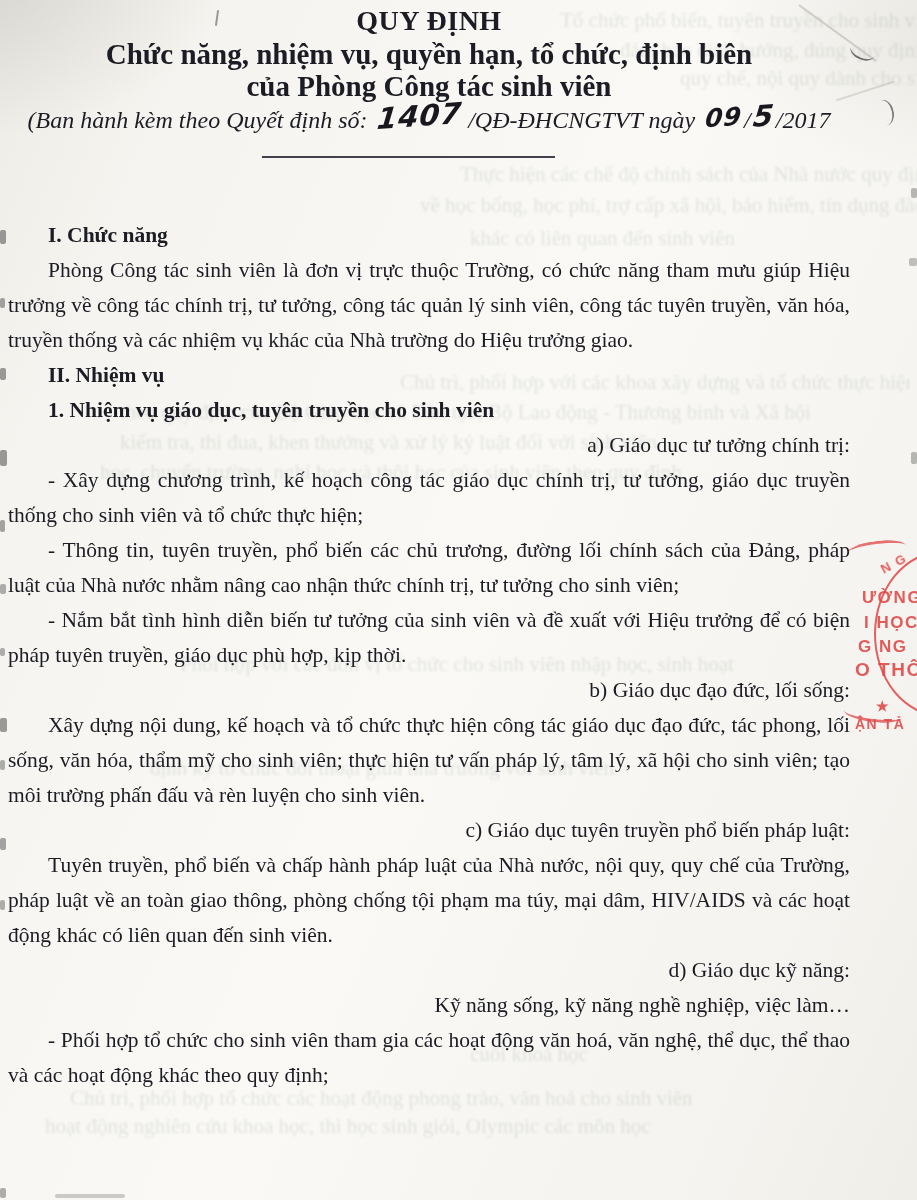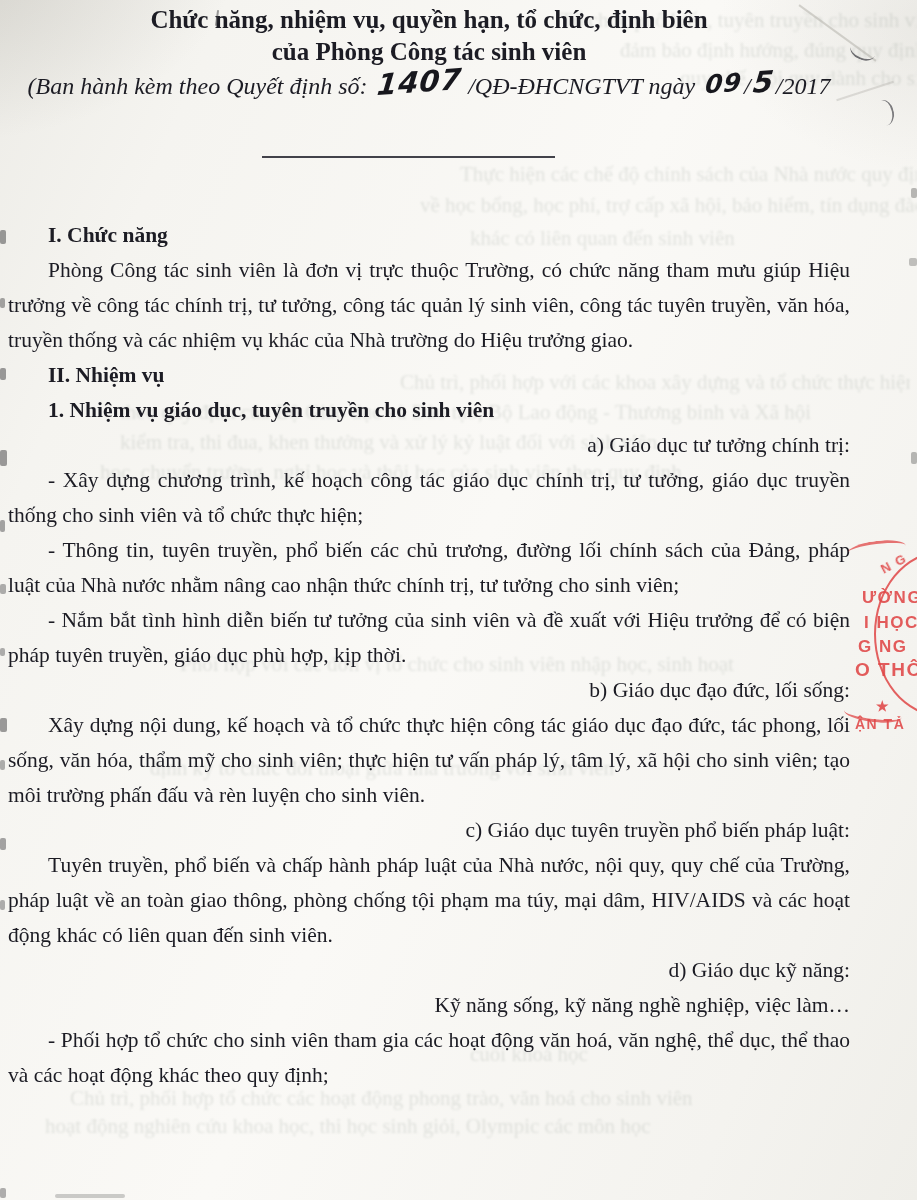--- a/index.html
+++ b/index.html
@@ -12,21 +12,21 @@
     background:
       radial-gradient(420px 260px at -60px -40px, rgba(168,165,156,.38), rgba(168,165,156,0) 70%),
       radial-gradient(300px 200px at 103% 2%, rgba(190,188,180,.25), rgba(190,188,180,0) 75%),
       linear-gradient(113deg,#edecE7 0%, #f5f4f0 16%, #faf9f6 50%, #f4f3ef 84%, #efeee9 100%);
     font-family:"Liberation Serif","DejaVu Serif",serif;
     color:#1c1c24;
   }
   
   .header{position:absolute;left:8px;top:4px;width:842px;text-align:center;}
   .title{font-size:28px;font-weight:bold;line-height:34px;letter-spacing:.5px;}
-  .subtitle{font-size:25px;font-weight:bold;line-height:32px;}
+  .subtitle{font-size:29px;font-weight:bold;line-height:32px;}
   .issue{font-size:24px;font-style:italic;line-height:32px;white-space:nowrap;}
   .issue .seg{font-style:italic;}
   .hw{
     display:inline-block;
     font-family:"DejaVu Sans",sans-serif;
     font-style:italic;font-weight:700;
     transform:rotate(-4deg) skewX(-10deg) translateY(-2px);
     letter-spacing:1px;
     color:#17171d;
   }
@@ -91,20 +91,21 @@
   <div class="ghost" style="left:120px;top:400px;width:790px;">theo quy định của Bộ Giáo dục và Đào tạo, Bộ Lao động - Thương binh và Xã hội</div>
   <div class="ghost" style="left:120px;top:430px;width:700px;">kiểm tra, thi đua, khen thưởng và xử lý kỷ luật đối với sinh viên</div>
   <div class="ghost" style="left:100px;top:460px;width:760px;">học, chuyển trường, nghỉ học và thôi học của sinh viên theo quy định</div>
   <div class="ghost" style="left:180px;top:652px;width:640px;">Phối hợp với các đơn vị tổ chức cho sinh viên nhập học, sinh hoạt</div>
   <div class="ghost" style="left:150px;top:756px;width:660px;">định kỳ tổ chức đối thoại giữa nhà trường với sinh viên</div>
   <div class="ghost" style="left:470px;top:1042px;width:200px;">cuối khoá học</div>
   <div class="ghost" style="left:70px;top:1086px;width:810px;">Chủ trì, phối hợp tổ chức các hoạt động phong trào, văn hoá cho sinh viên</div>
   <div class="ghost" style="left:45px;top:1114px;width:840px;">hoạt động nghiên cứu khoa học, thi học sinh giỏi, Olympic các môn học</div>
 
   <div class="header">
+    <div class="title">QUY ĐỊNH</div>
     <div class="subtitle">Chức năng, nhiệm vụ, quyền hạn, tổ chức, định biên</div>
     <div class="subtitle">của Phòng Công tác sinh viên</div>
     <div class="issue">
       <span class="seg">(Ban hành kèm theo Quyết định số:</span><span class="hw hw-num">1407</span><span class="seg">/QĐ-ĐHCNGTVT ngày</span><span class="hw hw-day">09</span><span class="seg">/</span><span class="hw hw-month">5</span><span class="seg">/2017</span>
     </div>
   </div>
 
   <div class="rule"></div>
 
   <div class="bodytext">

